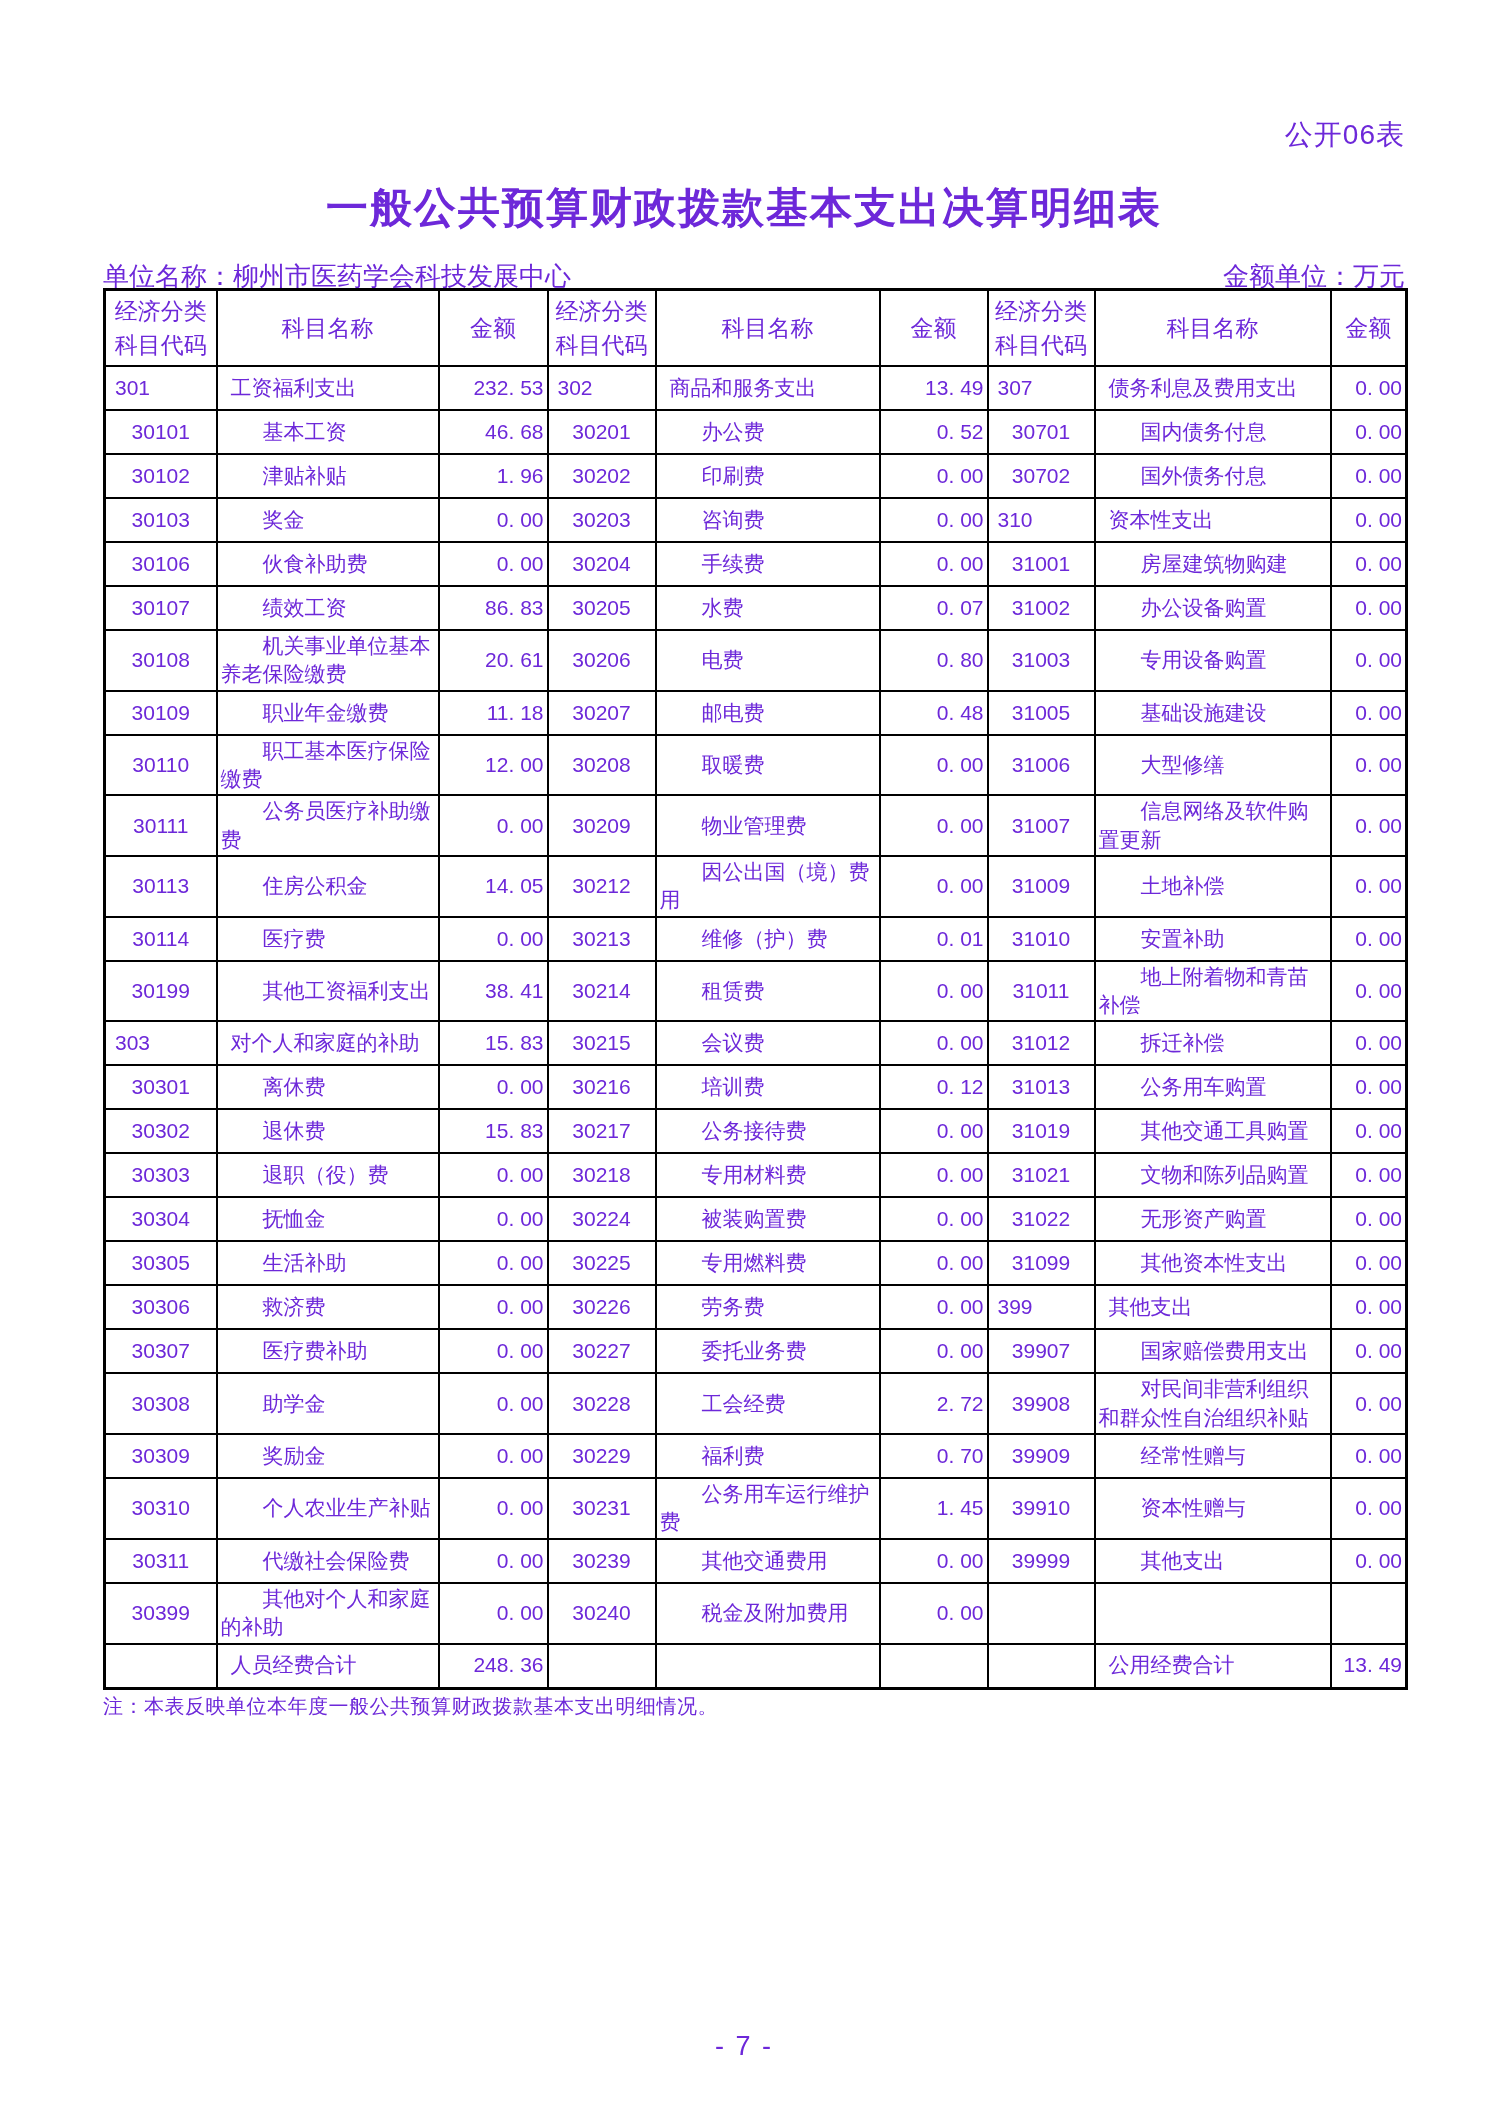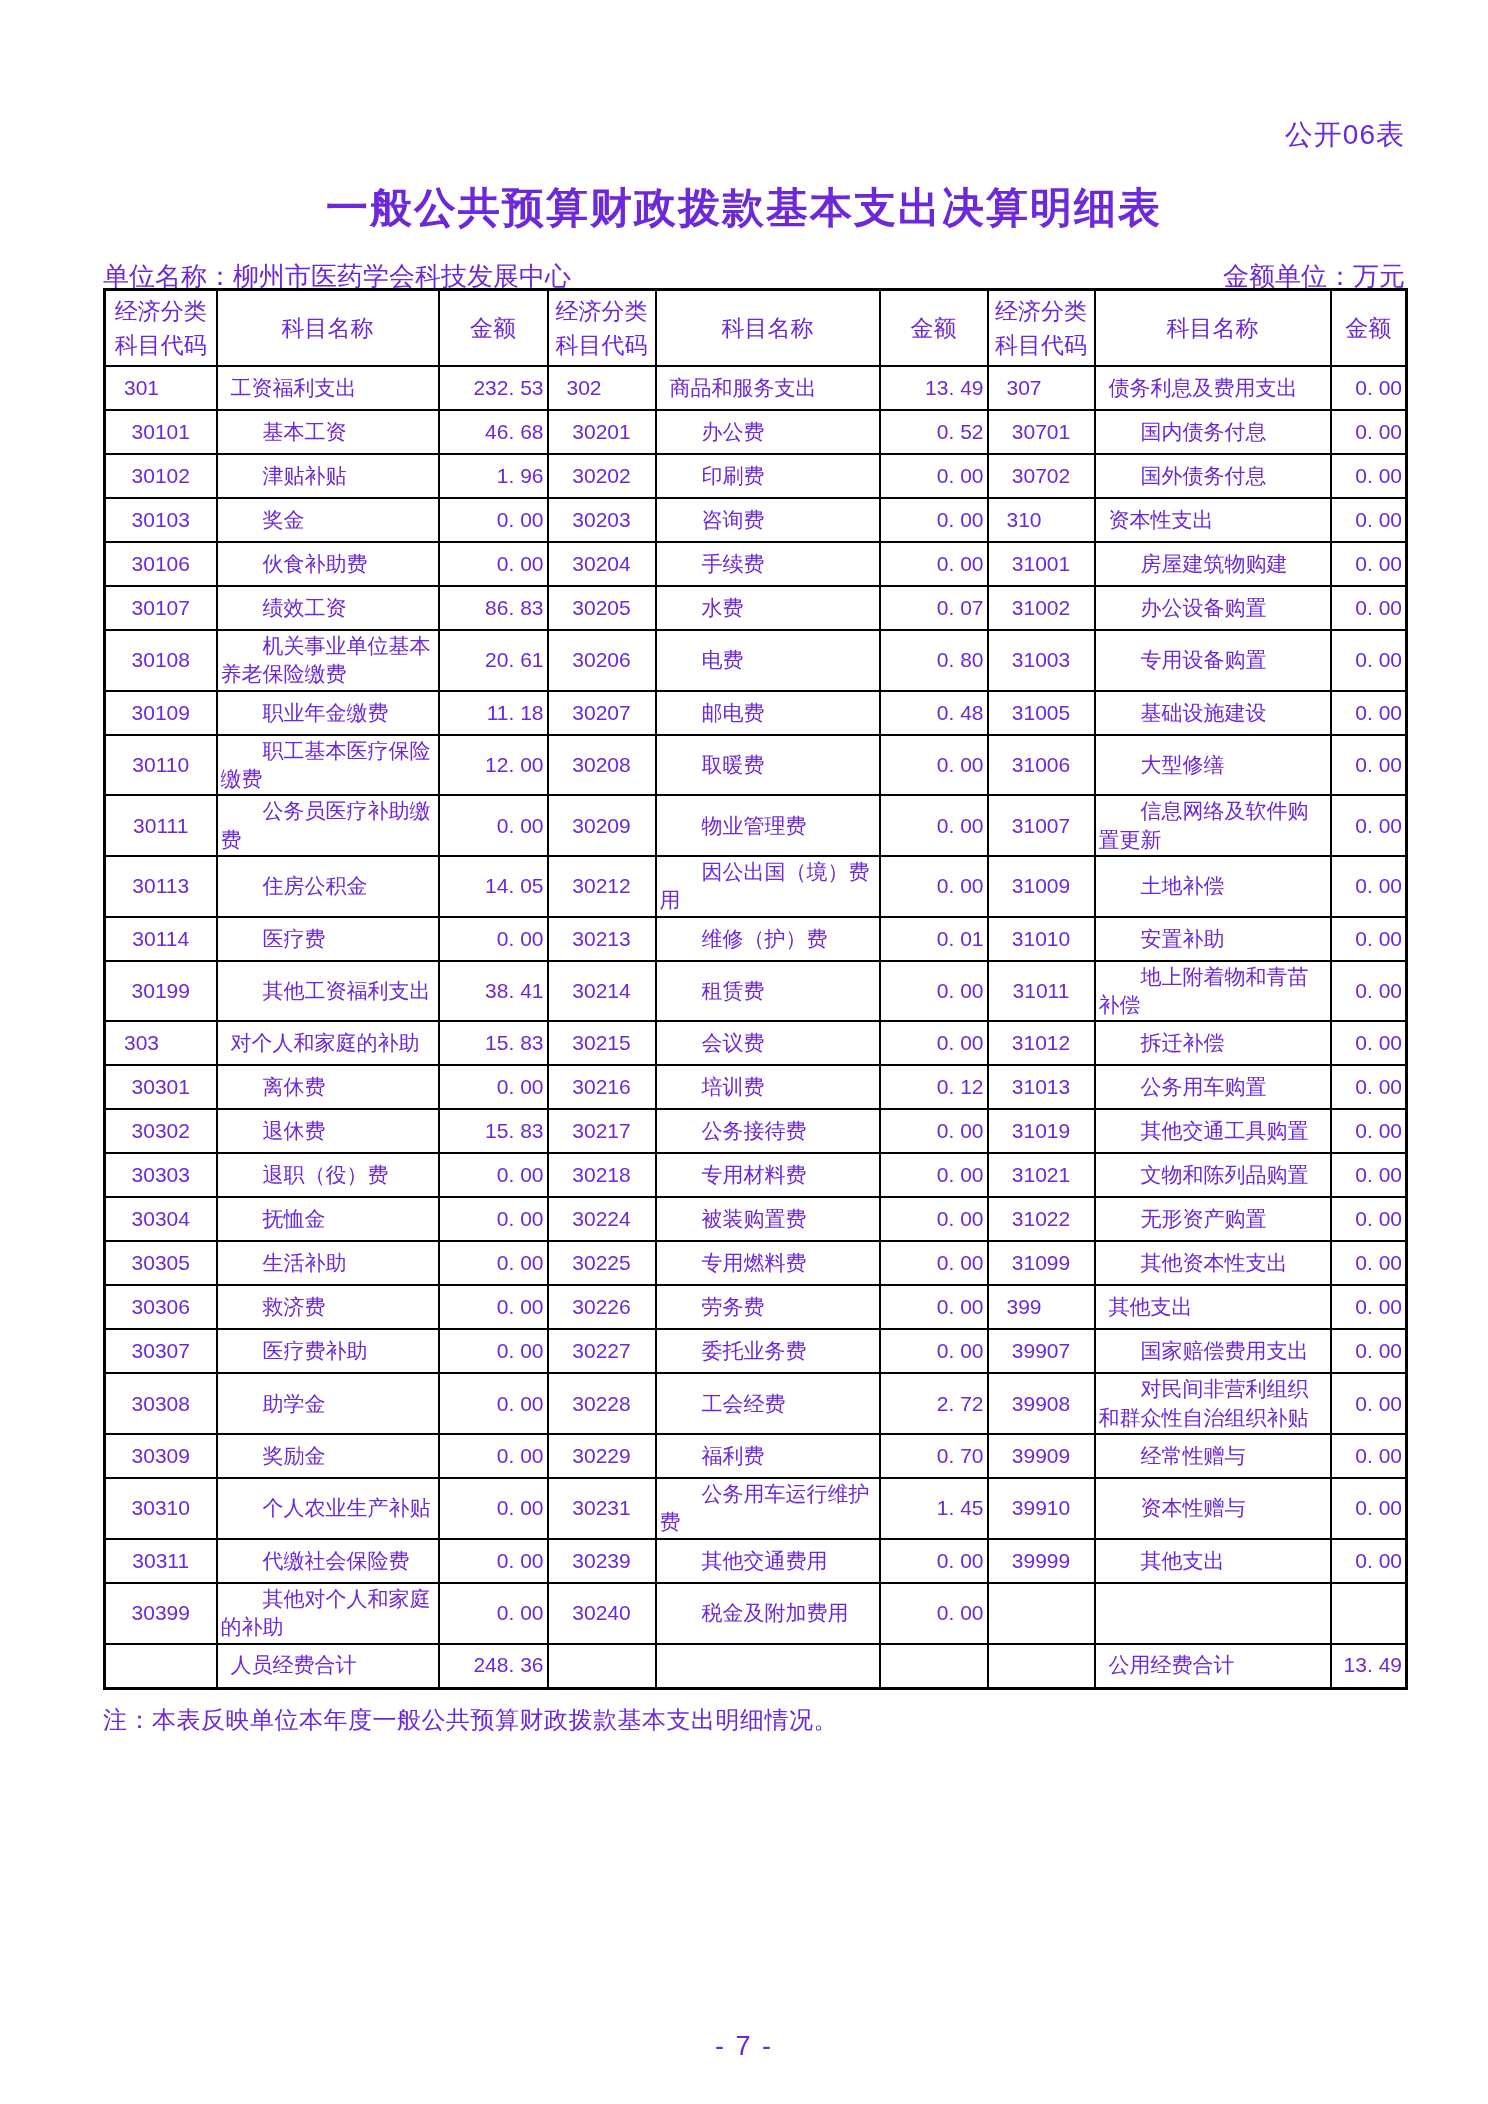--- a/index.html
+++ b/index.html
@@ -37,26 +37,26 @@
   }
   table.fin th{
     font-size:23px;font-weight:normal;text-align:center;
     height:74px;line-height:1.5;padding:0 2px;vertical-align:middle;
   }
   table.fin td{
     font-size:21px;height:40px;line-height:1.35;
     padding:1px 3px;vertical-align:middle;
   }
   td.code{text-align:center;}
-  td.code.parent{text-align:left;padding-left:18px;}
+  td.code.parent{text-align:left;padding-left:9px;}
   td.name{text-align:left;text-indent:42px;}
   td.name.parent{text-indent:10px;border-radius:20px;}
   td.amount{text-align:right;padding-right:3px;}
   .table-note{
-    font-size:24px;margin-top:14px;letter-spacing:0.5px;
+    font-size:20px;margin-top:3px;letter-spacing:0.5px;
   }
   .page-number{
     position:absolute;bottom:42px;left:0;width:100%;
     text-align:center;font-size:27px;letter-spacing:2px;
   }
 </style>
 </head>
 <body>
 
 <div class="page">

